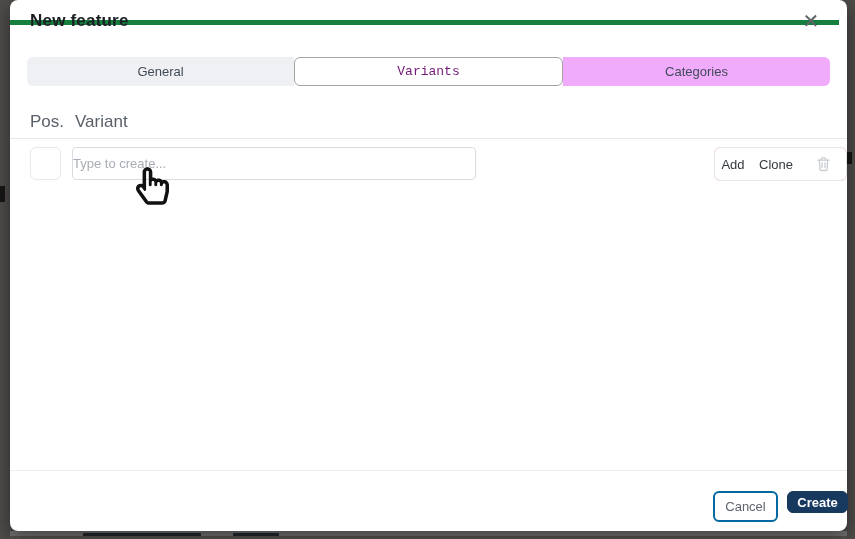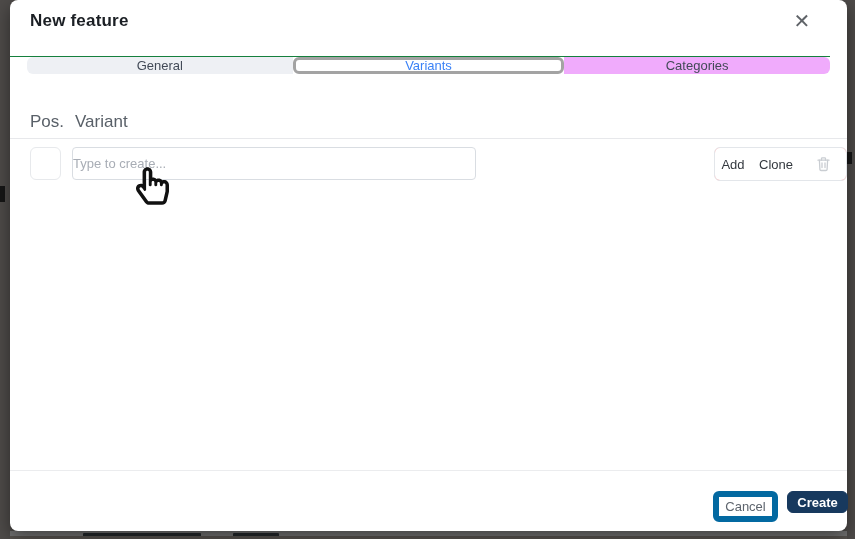--- a/index.html
+++ b/index.html
@@ -22,51 +22,51 @@
 
   
   .modal {
     position: absolute; left: 10px; top: 0; width: 837px; height: 531px;
     background: #ffffff;
     border-radius: 8px;
     box-shadow: 0 6px 18px rgba(0,0,0,0.45);
   }
 
   .modal-header {
-    position: absolute; left: 0; top: 0; right: 17px; height: 57px;
-    border-bottom: 1px solid #15803d;
+    position: absolute; left: 0; top: 0; right: 8px; height: 25px;
+    border-bottom: 5px solid #15803d;
   }
   .modal-title {
     position: absolute; left: 20px; top: 11px;
     font-size: 17px; font-weight: 700; color: #1b1f24;
     letter-spacing: .2px;
   }
   .close-btn {
     position: absolute; right: 14px; top: 7px;
     width: 28px; height: 28px;
     display: flex; align-items: center; justify-content: center;
     font-size: 20px; color: #5f6368; cursor: pointer;
     background: none; border: none; line-height: 1;
   }
 
   
   .tabs {
-    position: absolute; left: 17px; right: 17px; top: 57px; height: 17px;
+    position: absolute; left: 17px; right: 17px; top: 57px; height: 29px;
     display: flex;
   }
   .tab {
     flex: 1; display: flex; align-items: center; justify-content: center;
     font-size: 13px; color: #424a57; cursor: pointer;
     border: none; background: transparent;
     font-family: "Liberation Sans", sans-serif;
   }
   .tab-general   { background: #eef0f4; border-radius: 6px 0 0 6px; }
   .tab-variants  {
-    background: #ffffff; border: 3px solid #a3a3a3; border-radius: 6px;
-    color: #3b82f6; z-index: 2;
+    background: #ffffff; border: 1px solid #a3a3a3; border-radius: 6px;
+    color: #701a75; z-index: 2; font-family: Liberation Mono, monospace;
   }
   .tab-categories{ background: #f0abfc; border-radius: 0 6px 6px 0; }
 
   
   .col-header { position: absolute; top: 112px; font-size: 17px; color: #596068; }
   .col-pos { left: 20px; }
   .col-variant { left: 65px; }
   .header-divider {
     position: absolute; left: 0; right: 0; top: 138px;
     border-top: 1px solid #e7e8eb;
@@ -110,21 +110,21 @@
     pointer-events: none; z-index: 5;
   }
 
   
   .footer-divider {
     position: absolute; left: 0; right: 0; top: 470px;
     border-top: 1px solid #ebecee;
   }
   .btn-cancel {
     position: absolute; left: 703px; top: 491px; width: 65px; height: 31px;
-    background: #fff; border: 6px solid #0369a1; border-radius: 6px;
+    background: #fff; border: 2px solid #0369a1; border-radius: 6px;
     font-size: 13px; color: #5d646d; cursor: pointer;
     font-family: "Liberation Sans", sans-serif;
   }
   .btn-create {
     position: absolute; left: 777px; top: 491px; width: 61px; height: 22px;
     background: #17395e; border: 1px solid #17395e; border-radius: 6px;
     font-size: 13px; font-weight: 700; color: #ffffff; cursor: pointer;
     font-family: "Liberation Sans", sans-serif;
   }
 </style>

